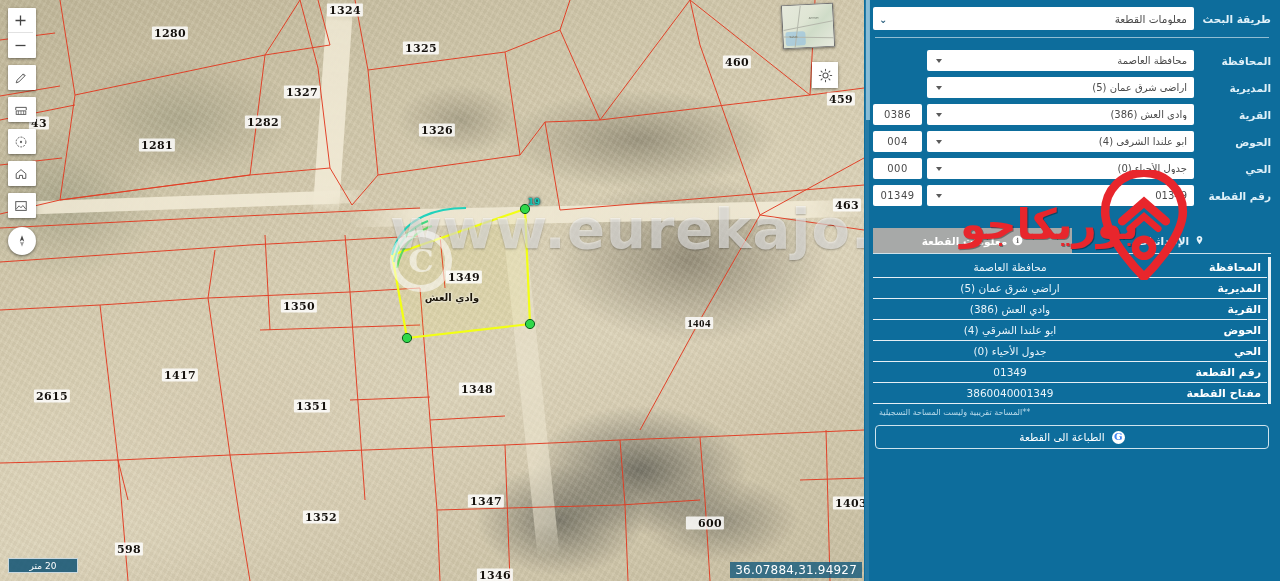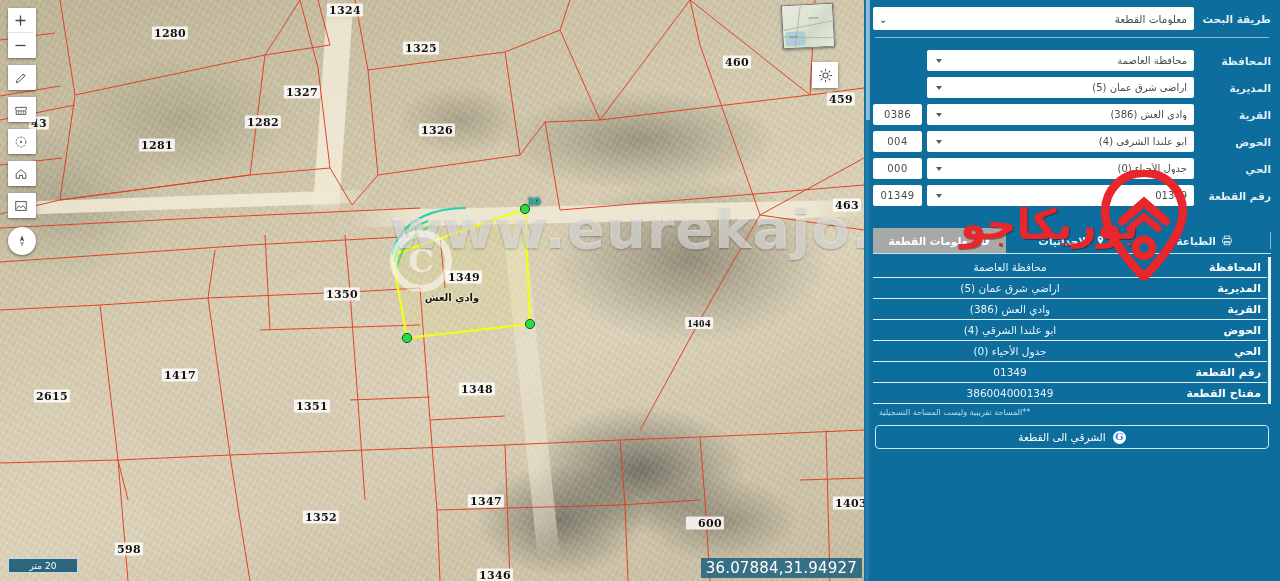--- a/index.html
+++ b/index.html
@@ -163,21 +163,21 @@
     height: 15px; min-width: 70px;
     background: rgba(18,84,116,.86);
     border: 1px solid rgba(255,255,255,.75);
     color: #fff; font-size: 9px;
     display: flex; align-items: center; justify-content: center;
     padding: 0 8px; direction: rtl; z-index: 40;
   }
   #coord-readout {
     position: absolute; right: 2px; bottom: 3px;
     background: rgba(25,93,126,.82);
-    color: #fff; font-size: 15px;
+    color: #fff; font-size: 12px;
     padding: 1px 5px; z-index: 40; letter-spacing: .2px;
   }
 
   
   #side-panel {
     width: 416px; height: 581px;
     background: #0d6d9c;
     direction: rtl;
     position: relative;
     padding: 7px 9px 0 9px;
@@ -407,21 +407,21 @@
         <div class="plabel" style="left: 170px; top: 33px;">1280</div>
         <div class="plabel" style="left: 421px; top: 48px;">1325</div>
         <div class="plabel" style="left: 302px; top: 92px;">1327</div>
         <div class="plabel" style="left: 737px; top: 62px;">460</div>
         <div class="plabel" style="left: 841px; top: 99px;">459</div>
         <div class="plabel" style="left: 263px; top: 122px;">1282</div>
         <div class="plabel" style="left: 437px; top: 130px;">1326</div>
         <div class="plabel" style="left: 39px; top: 123px;">43</div>
         <div class="plabel" style="left: 157px; top: 145px;">1281</div>
         <div class="plabel" style="left: 847px; top: 205px;">463</div>
-        <div class="plabel" style="left: 299px; top: 294px; margin-left: 43px;">1350</div>
+        <div class="plabel" style="left: 299px; top: 306px;">1350</div>
         <div class="plabel" style="left: 699px; top: 323px; font-family: Liberation Serif, serif;">1404</div>
         <div class="plabel" style="left: 180px; top: 375px;">1417</div>
         <div class="plabel" style="left: 477px; top: 389px;">1348</div>
         <div class="plabel" style="left: 52px; top: 396px;">2615</div>
         <div class="plabel" style="left: 312px; top: 406px;">1351</div>
         <div class="plabel" style="left: 851px; top: 503px;">1403</div>
         <div class="plabel" style="left: 486px; top: 501px;">1347</div>
         <div class="plabel" style="left: 321px; top: 517px;">1352</div>
         <div class="plabel" style="left: 705px; top: 523px; padding-left: 12px;">600</div>
         <div class="plabel" style="left: 129px; top: 549px;">598</div>
@@ -597,30 +597,20 @@
         </div>
         <div class="tab">
           <span class="tab-ico">
             <svg width="11" height="11" viewBox="0 0 14 14">
               <path d="M7 1.2c-2 0-3.6 1.6-3.6 3.6 0 2.6 3.6 7 3.6 7s3.6-4.4 3.6-7c0-2-1.6-3.6-3.6-3.6z" fill="#e4f2f9"></path>
               <circle cx="7" cy="4.8" r="1.3" fill="#0d6d9c"></circle>
             </svg>
           </span>
           <span>الإحداثيات</span>
         </div>
-        <div class="tab">
-          <span class="tab-ico">
-            <svg width="12" height="11" viewBox="0 0 15 14">
-              <rect x="4" y="1.4" width="7" height="3.2" fill="none" stroke="#e4f2f9" stroke-width="1.1"></rect>
-              <rect x="1.8" y="4.6" width="11.4" height="5.2" rx="1" fill="none" stroke="#e4f2f9" stroke-width="1.1"></rect>
-              <rect x="4" y="8.4" width="7" height="4" fill="none" stroke="#e4f2f9" stroke-width="1.1"></rect>
-            </svg>
-          </span>
-          <span>الطباعة</span>
-        </div>
       </div>
 
     <div id="info-table">
         <div class="info-row">
           <div class="info-key">المحافظة</div>
           <div class="info-val">محافظة العاصمة</div>
         </div>
         <div class="info-row">
           <div class="info-key">المديرية</div>
           <div class="info-val">اراضي شرق عمان (5)</div>
@@ -643,21 +633,21 @@
         </div>
         <div class="info-row">
           <div class="info-key">مفتاح القطعة</div>
           <div class="info-val">3860040001349</div>
         </div>
       </div>
     <div class="info-note">**المساحة تقريبية وليست المساحة التسجيلية</div>
 
     <div id="goto-btn">
       <span class="g-ico">G</span>
-      <span>الشرقي الى القطعة</span>
+      <span>الطباعة الى القطعة</span>
     </div>
 
     <div id="text-watermark">يوريكاجو</div>
     <svg id="pin-watermark" viewBox="0 0 100 116">
       <path d="M50 3C27 3 9 21 9 44c0 29 41 69 41 69s41-40 41-69C91 21 73 3 50 3z" fill="none" stroke="#e8262c" stroke-width="9"></path>
       <path d="M27 54 L50 34 L73 54" fill="none" stroke="#e8262c" stroke-width="9" stroke-linecap="round"></path>
       <path d="M35 62 L50 49 L65 62" fill="none" stroke="#e8262c" stroke-width="7" stroke-linecap="round"></path>
       <circle cx="50" cy="82" r="9" fill="none" stroke="#e8262c" stroke-width="8"></circle>
     </svg>
   </div>

